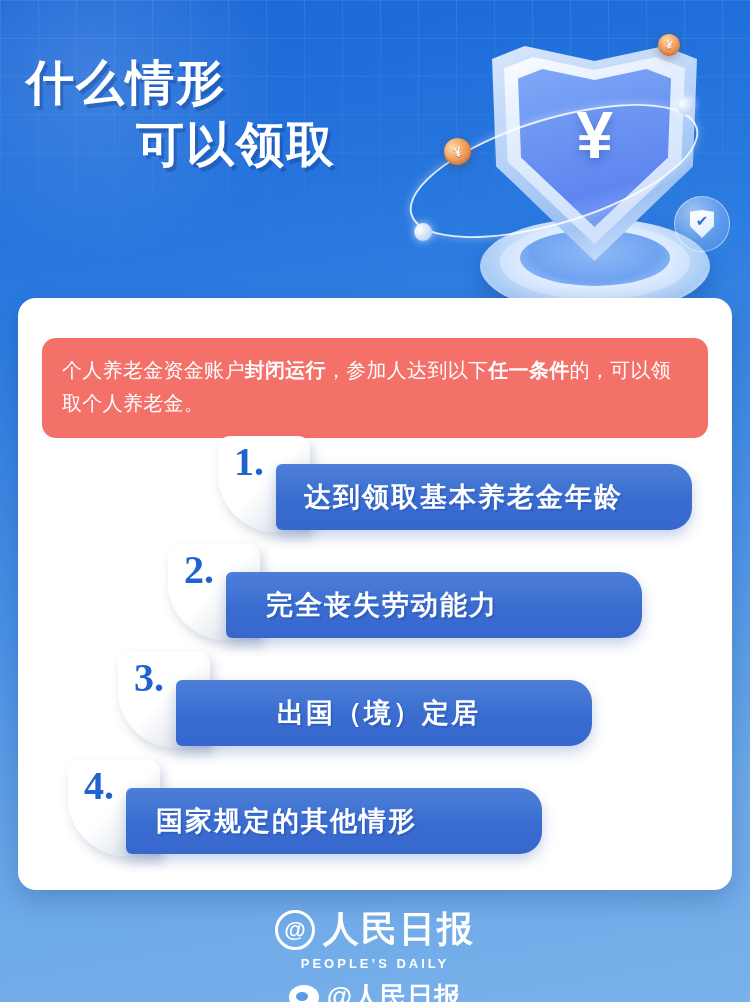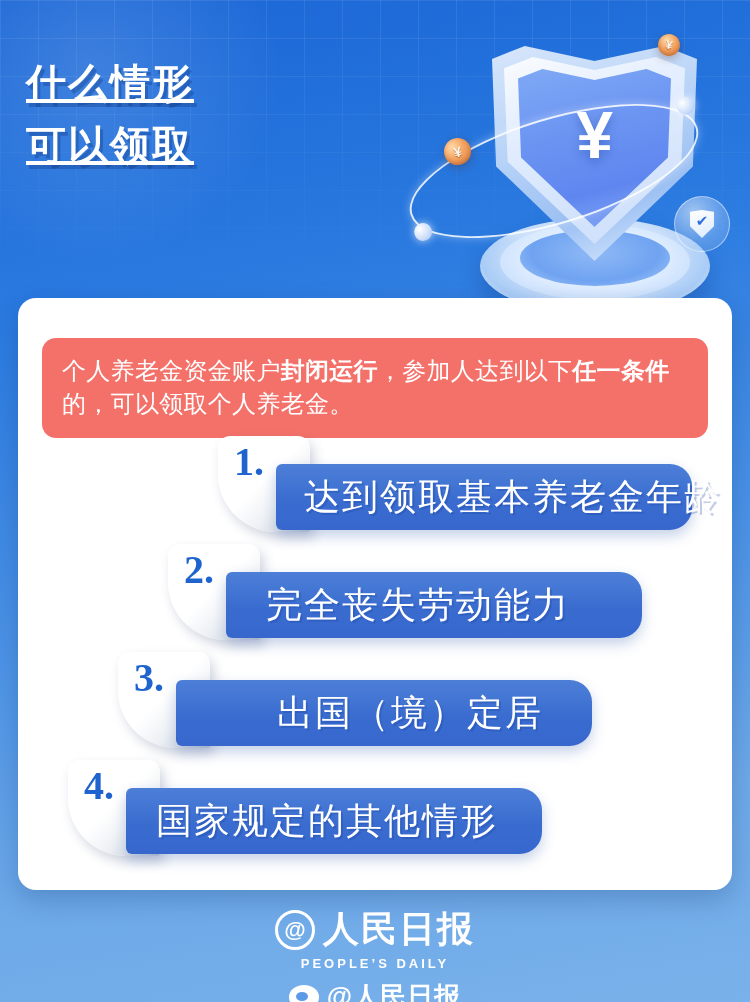--- a/index.html
+++ b/index.html
@@ -30,29 +30,28 @@
     position:absolute; left:-120px; top:-140px; width:420px; height:420px;
     background:radial-gradient(circle, rgba(255,255,255,.14) 0%, rgba(255,255,255,0) 65%);
     pointer-events:none;
   }
 
   
   .hero-title{
     position:absolute; left:26px; top:52px; width:420px;
     color:#ffffff;
     font-weight:700;
-    font-size:40px;
+    font-size:48px;
     line-height:62px;
     letter-spacing:2px;
     text-shadow:3px 4px 0 rgba(10,45,120,.30);
-    text-decoration:underline;
   }
   .hero-line{ display:block; white-space:nowrap; }
   .hero-line.l1{ padding-left:0px; }
-  .hero-line.l2{ padding-left:0px; }
+  .hero-line.l2{ padding-left:0px;text-align:center; }
   .hero-line.l3{ padding-left:14px; }
 
   
   .illus{ position:absolute; left:432px; top:18px; width:318px; height:290px; }
 
   .podium{
     position:absolute; left:48px; top:200px; width:230px; height:96px;
     border-radius:50%;
     background:radial-gradient(ellipse at 50% 40%, #eaf3ff 0%, #cfe2fb 45%, #a9ccf6 70%, #ffffff 100%);
     box-shadow:0 10px 22px rgba(8,40,110,.25);
@@ -143,40 +142,40 @@
     overflow:hidden;
   }
 
   
   .notice{
     position:absolute; left:24px; top:40px; width:666px;
     background:#f4716a;
     border-radius:14px;
     padding:16px 20px 18px 20px;
     color:#ffffff;
-    font-size:24px;
+    font-size:20px;
     line-height:33px;
     letter-spacing:.3px;
   }
   .notice b{ font-weight:700; }
 
   
   .items{ position:absolute; left:0; top:138px; width:714px; }
   .item{ position:relative; height:108px; }
   .item .bar{
     position:absolute; top:28px; height:66px;
     background:linear-gradient(180deg,#4d7fd8 0%, #3a6cd0 55%, #3767cd 100%);
     border-radius:6px 22px 22px 6px;
     box-shadow:0 6px 14px rgba(25,70,165,.25);
     display:flex; align-items:center;
   }
   .item .bar-label{
     color:#ffffff;
-    font-size:36px;
-    font-weight:400;
+    font-size:27px;
+    font-weight:700;
     letter-spacing:2px;
     text-shadow:2px 2px 0 rgba(20,60,150,.25);
     white-space:nowrap;
   }
   .fold{
     position:absolute; top:0; width:92px; height:96px;
     background:linear-gradient(135deg,#ffffff 0%, #ffffff 48%, #eef1f5 68%, #d8dde4 88%, #c6ccd6 100%);
     border-radius:12px 12px 2px 58px;
     box-shadow:4px 6px 12px rgba(40,60,110,.22);
   }

